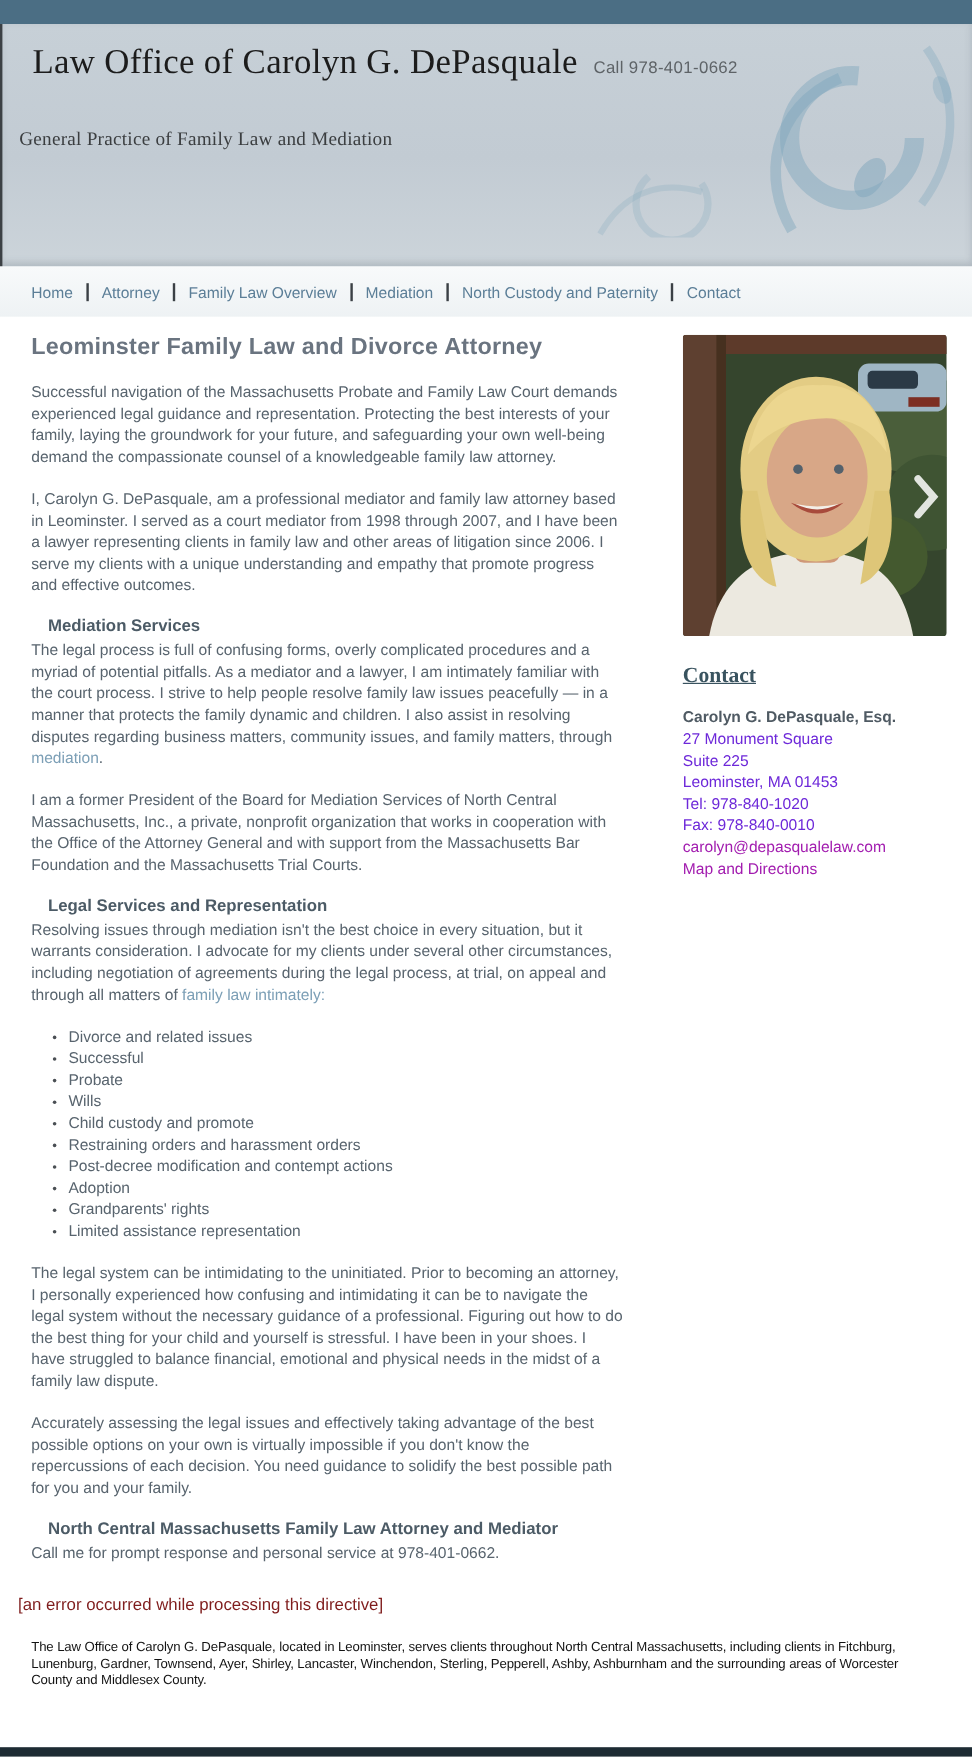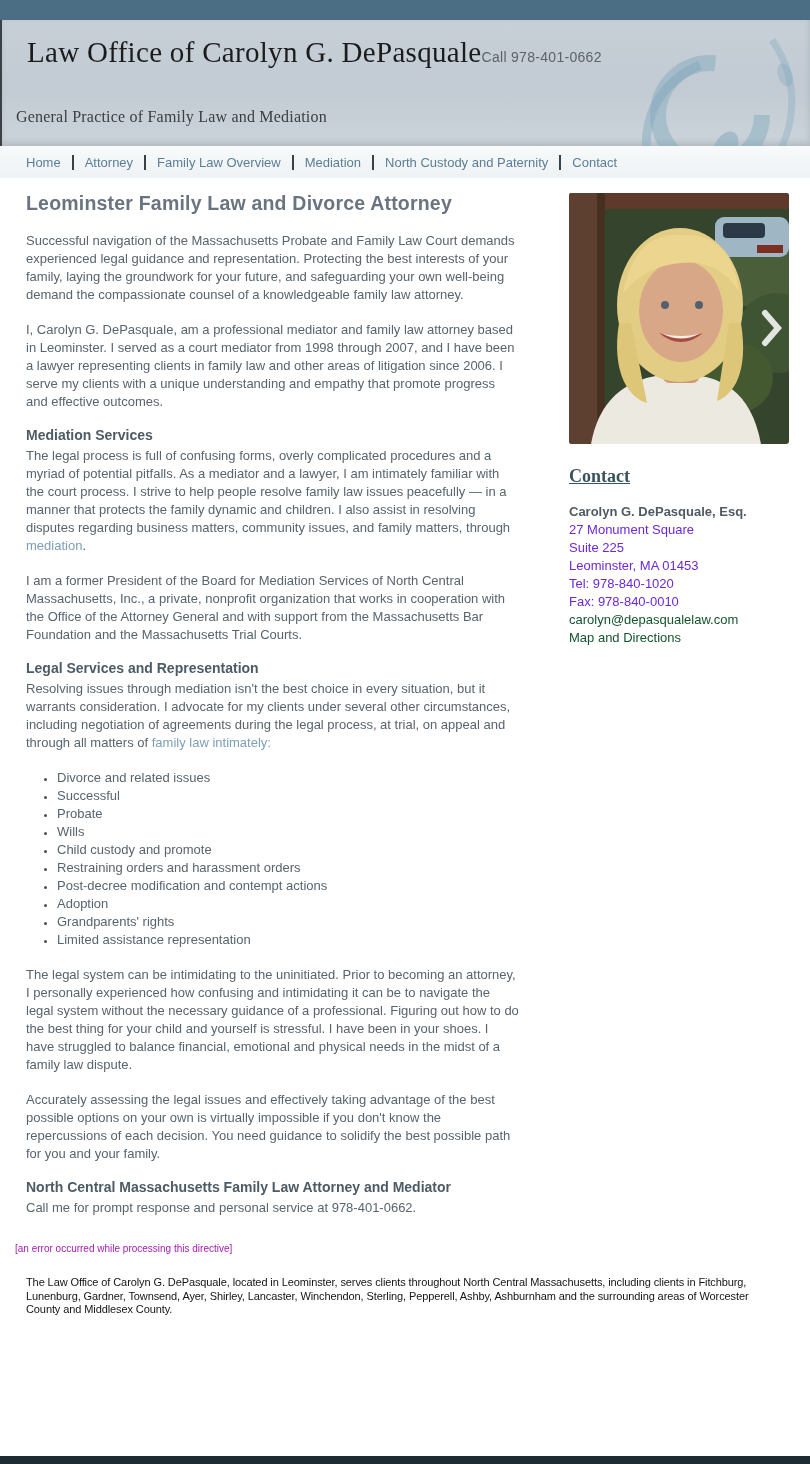--- a/index.html
+++ b/index.html
@@ -8,76 +8,76 @@
     width: 810px; height: 1464px; position: relative;
     background: #ffffff; overflow: hidden;
     font-family: "Liberation Sans", sans-serif;
   }
 
   
   .topbar { height: 20px; background: #4b6e84; }
 
   
   .header {
-    height: 126px; position: relative; overflow: hidden;
+    height: 202px; position: relative; overflow: hidden;
     background: linear-gradient(180deg, #c7d0d7 0%, #c2cbd3 55%, #ccd4da 100%);
     box-shadow: inset 0 -3px 6px rgba(90,105,115,0.25);
   }
   .header::before {
     content: ""; position: absolute; left: 0; top: 0; bottom: 0; width: 2px;
     background: #3c4145;
   }
   .swirl-art { position: absolute; right: 0; top: 0; pointer-events: none; }
   .brand-row { display: flex; align-items: baseline; padding: 16px 0 0 27px; position: relative; }
   .brand {
     font-family: "Liberation Serif", serif; font-weight: 400;
     font-size: 29px; color: #1c1c1c; letter-spacing: 0.3px;
   }
-  .phone-cta { font-size: 14px; color: #5e6367; letter-spacing: 0.3px; }
+  .phone-cta { font-size: 14px; color: #5e6367; margin-left: 13px; letter-spacing: 0.3px; }
   .tagline {
     font-family: "Liberation Serif", serif; font-size: 16px; color: #3b3e40;
     margin: 39px 0 0 16px; position: relative; letter-spacing: 0.2px;
   }
 
   
   .navbar {
-    height: 32px; display: flex; align-items: center; padding-left: 26px;
+    height: 42px; display: flex; align-items: center; padding-left: 26px;
     background: linear-gradient(180deg, #f8fafb 0%, #eef2f4 100%);
     font-size: 13px;
   }
   .nav-link { color: #5b7e97; text-decoration: none; cursor: pointer; white-space: nowrap; }
   .nav-sep { width: 2px; height: 15px; background: #3b4045; margin: 0 11px; }
 
   
   .content-row { display: flex; align-items: flex-start; padding: 0 21px 0 26px; min-height: 1036px; background: #fff; }
   .main-col { width: 493px; }
   .side-col { width: 220px; margin-left: 50px; }
 
   h1.page-h1 { font-size: 19.5px; font-weight: bold; color: #6a7480; margin: 14px 0 0; letter-spacing: 0.2px; }
   .main-col p { font-size: 13px; line-height: 18px; color: #58646e; margin: 17px 0 0; }
-  h2.sec-h2 { font-size: 14px; font-weight: bold; color: #4c5b66; margin: 16px 0 0; }
+  h2.sec-h2 { font-size: 14px; font-weight: bold; color: #4c5b66; margin: 16px 14px 0; }
   h2.sec-h2 + p { margin-top: 4px; }
   a.inline-link { color: #7c9fb6; text-decoration: none; cursor: pointer; }
 
   ul.practice { margin: 17px 0 0; padding-left: 31px; list-style: disc outside; }
   ul.practice li { font-size: 13px; line-height: 18px; color: #58646e; }
   ul.practice li::marker { color: #4a4f54; font-size: 11px; }
 
   
   .photo-frame { width: 220px; height: 251px; margin-top: 15px; border-radius: 3px; overflow: hidden; position: relative; display: block; }
   .contact-heading {
     font-family: "Liberation Serif", serif; font-weight: bold; font-size: 18px;
     color: #39535f; text-decoration: underline; margin-top: 22px;
   }
   .contact-name { font-size: 13px; font-weight: bold; color: #4f5a63; margin-top: 16px; line-height: 18px; }
   .contact-line { font-size: 13px; color: #6d28d9; line-height: 18px; }
-  .contact-link { display: block; font-size: 13px; line-height: 18px; color: #14532d; text-decoration: none; cursor: pointer; }
+  .contact-link { display: block; font-size: 13px; line-height: 18px; color: #a21caf; text-decoration: none; cursor: pointer; }
 
   
-  .error-line { font-size: 10px; color: #a21caf; margin: 26px 0 0 15px; }
+  .error-line { font-size: 14px; color: #7f1d1d; margin: 26px 0 0 15px; }
   .disclaimer {
     font-size: 11px; line-height: 13.5px; color: #141414;
     margin: 22px 28px 0 26px; letter-spacing: -0.1px;
   }
   .bottombar { position: absolute; left: 0; right: 0; bottom: 0; height: 8px; background: #1d2b33; }
 </style>
 </head>
 <body>
 
 <div class="topbar"></div>

